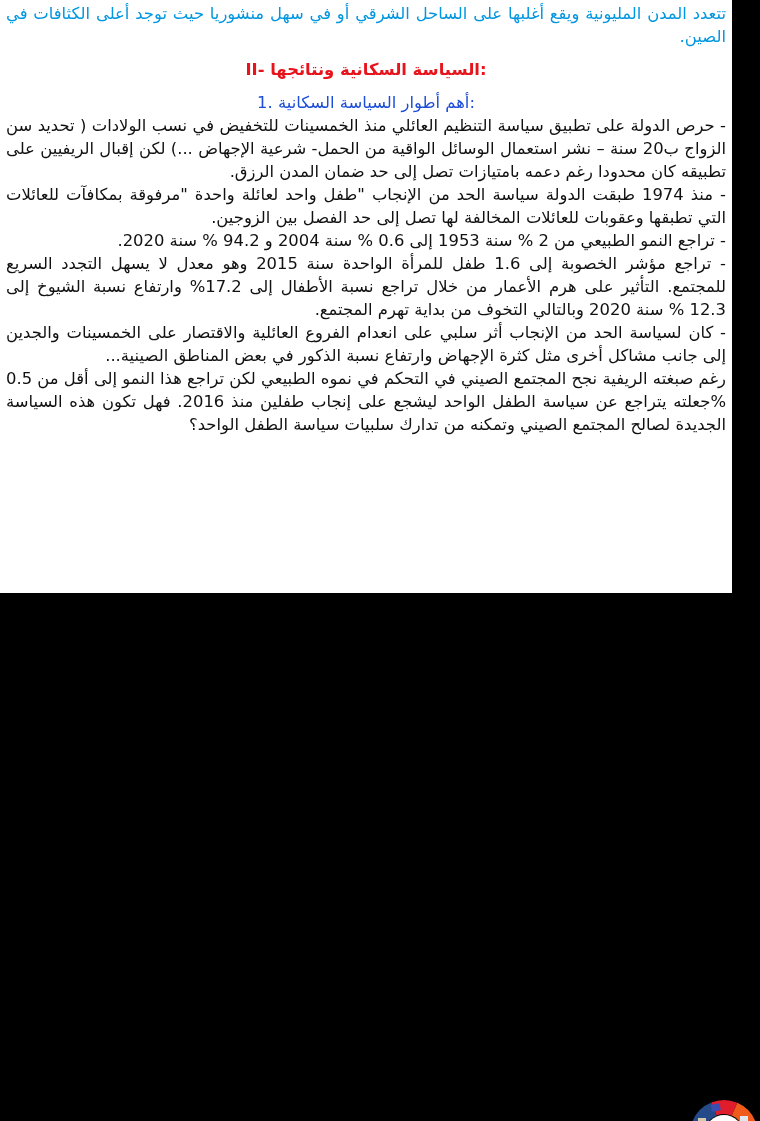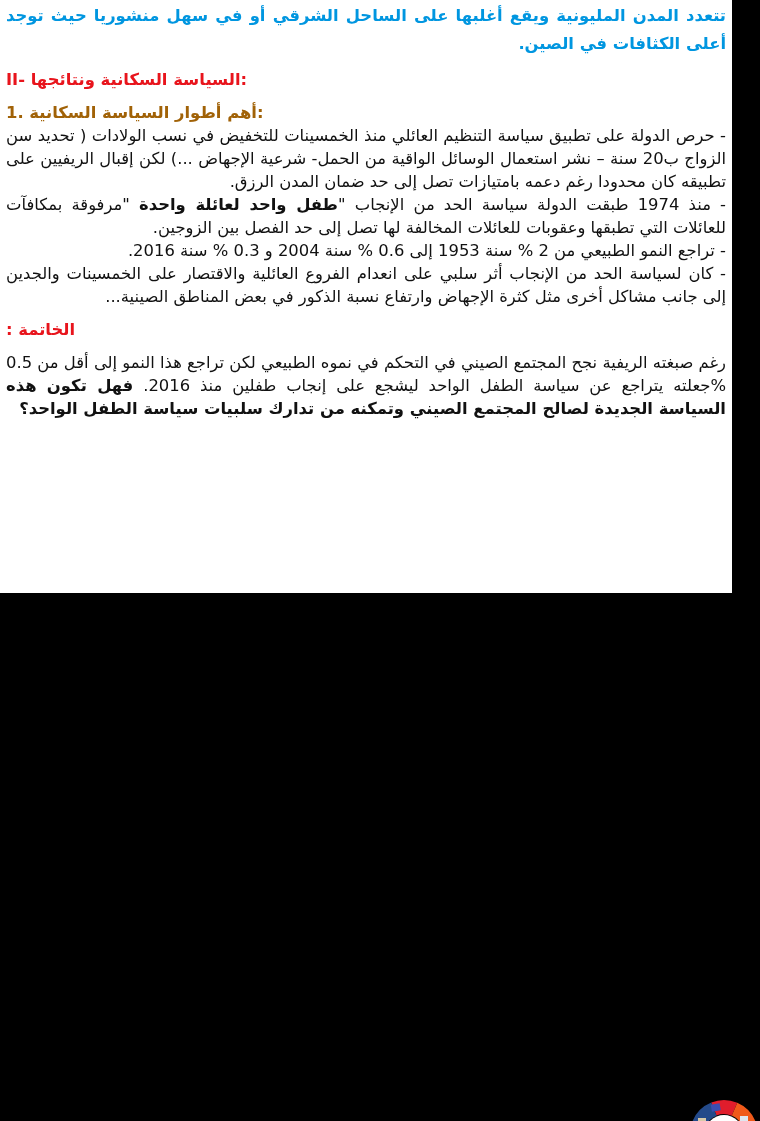--- a/index.html
+++ b/index.html
@@ -32,46 +32,46 @@
       text-align: justify;
       color: #111111;
       font-size: 16.4px;
       line-height: 23px;
     }
     .content p {
       margin: 0;
     }
     .intro {
       color: #0096e0;
-      font-weight: bold;
+      font-weight: normal;
       font-size: 16.4px;
-      line-height: 28px;
+      line-height: 23px;
       margin-bottom: 10px !important;
     }
     .h-red {
       color: #e8141c;
       font-weight: bold;
       direction: ltr;
-      text-align: left;
+      text-align: center;
       margin-top: 10px !important;
       margin-bottom: 10px !important;
     }
     .h-green {
-      color: #a16207;
-      font-weight: bold;
+      color: #1d4ed8;
+      font-weight: normal;
       direction: ltr;
-      text-align: left;
+      text-align: center;
     }
     .h-green.sp { margin-top: 8px !important; }
     .body-line {
       direction: rtl;
       text-align: justify;
       text-align-last: right;
     }
-    b { font-weight: bold; }
+    b { font-weight: normal; }
 
     .logo {
       position: absolute;
       left: 622px;
       top: 1097px;
       width: 126px;
       height: 84px;
       margin-left: 39px;
     }
     .logo-ring {
@@ -114,24 +114,24 @@
       <span dir="rtl">أهم أطوار السياسة السكانية</span><span>:</span>
     </p>
 
     <p class="body-line">- حرص الدولة على تطبيق سياسة التنظيم العائلي منذ الخمسينات للتخفيض في نسب الولادات ( تحديد سن الزواج ب20 سنة – نشر استعمال الوسائل الواقية من الحمل- شرعية الإجهاض ...) لكن إقبال الريفيين على تطبيقه كان محدودا رغم دعمه بامتيازات تصل إلى حد ضمان المدن الرزق.</p>
 
     <p class="body-line">
       <span>- منذ 1974 طبقت الدولة سياسة الحد من الإنجاب "</span><b>طفل واحد لعائلة واحدة</b><span> "مرفوقة بمكافآت للعائلات التي تطبقها وعقوبات للعائلات المخالفة لها تصل إلى حد الفصل بين الزوجين.</span>
     </p>
 
 
-    <p class="body-line">- تراجع النمو الطبيعي من 2 % سنة 1953 إلى 0.6 % سنة 2004 و 0.3 % سنة 2016.</p>
+    <p class="body-line">- تراجع النمو الطبيعي من 2 % سنة 1953 إلى 0.6 % سنة 2004 و 94.2 % سنة 2020.</p>
+    <p class="body-line">- تراجع مؤشر الخصوبة إلى 1.6 طفل للمرأة الواحدة سنة 2015 وهو معدل لا يسهل التجدد السريع للمجتمع. التأثير على هرم الأعمار من خلال تراجع نسبة الأطفال إلى 17.2% وارتفاع نسبة الشيوخ إلى 12.3 % سنة 2020 وبالتالي التخوف من بداية تهرم المجتمع.</p>
     <p class="body-line">- كان لسياسة الحد من الإنجاب أثر سلبي على انعدام الفروع العائلية والاقتصار على الخمسينات والجدين إلى جانب مشاكل أخرى مثل كثرة الإجهاض وارتفاع نسبة الذكور في بعض المناطق الصينية...</p>
 
-    <p class="h-red" style="direction:rtl;text-align:left;margin-top:10px;margin-bottom:2px;">الخاتمة :</p>
 
     <p class="body-line">
       <span>رغم صبغته الريفية نجح المجتمع الصيني في التحكم في نموه الطبيعي لكن تراجع هذا النمو إلى أقل من 0.5 %جعلته يتراجع عن سياسة الطفل الواحد ليشجع على إنجاب طفلين منذ 2016. </span><b>فهل تكون هذه السياسة الجديدة لصالح المجتمع الصيني وتمكنه من تدارك سلبيات سياسة الطفل الواحد؟</b>
     </p>
   </div>
 </div>
 
 <div class="logo">
   <svg class="logo-ring" viewBox="0 0 70 70" width="70" height="70">
     <g transform="translate(35,35)">

